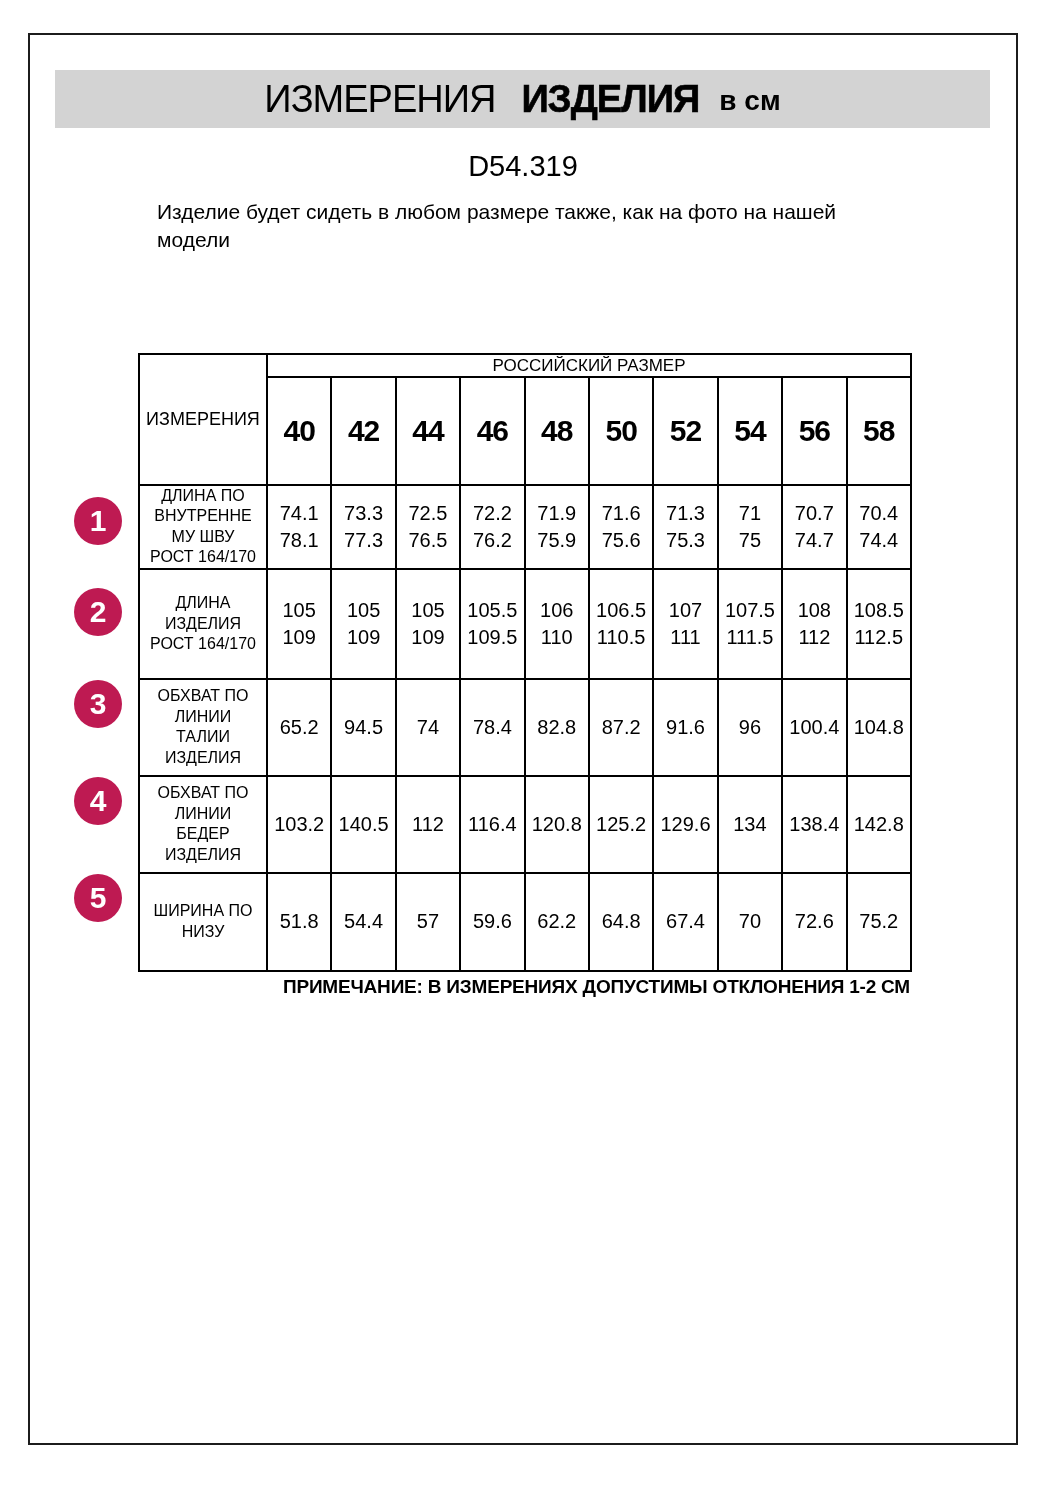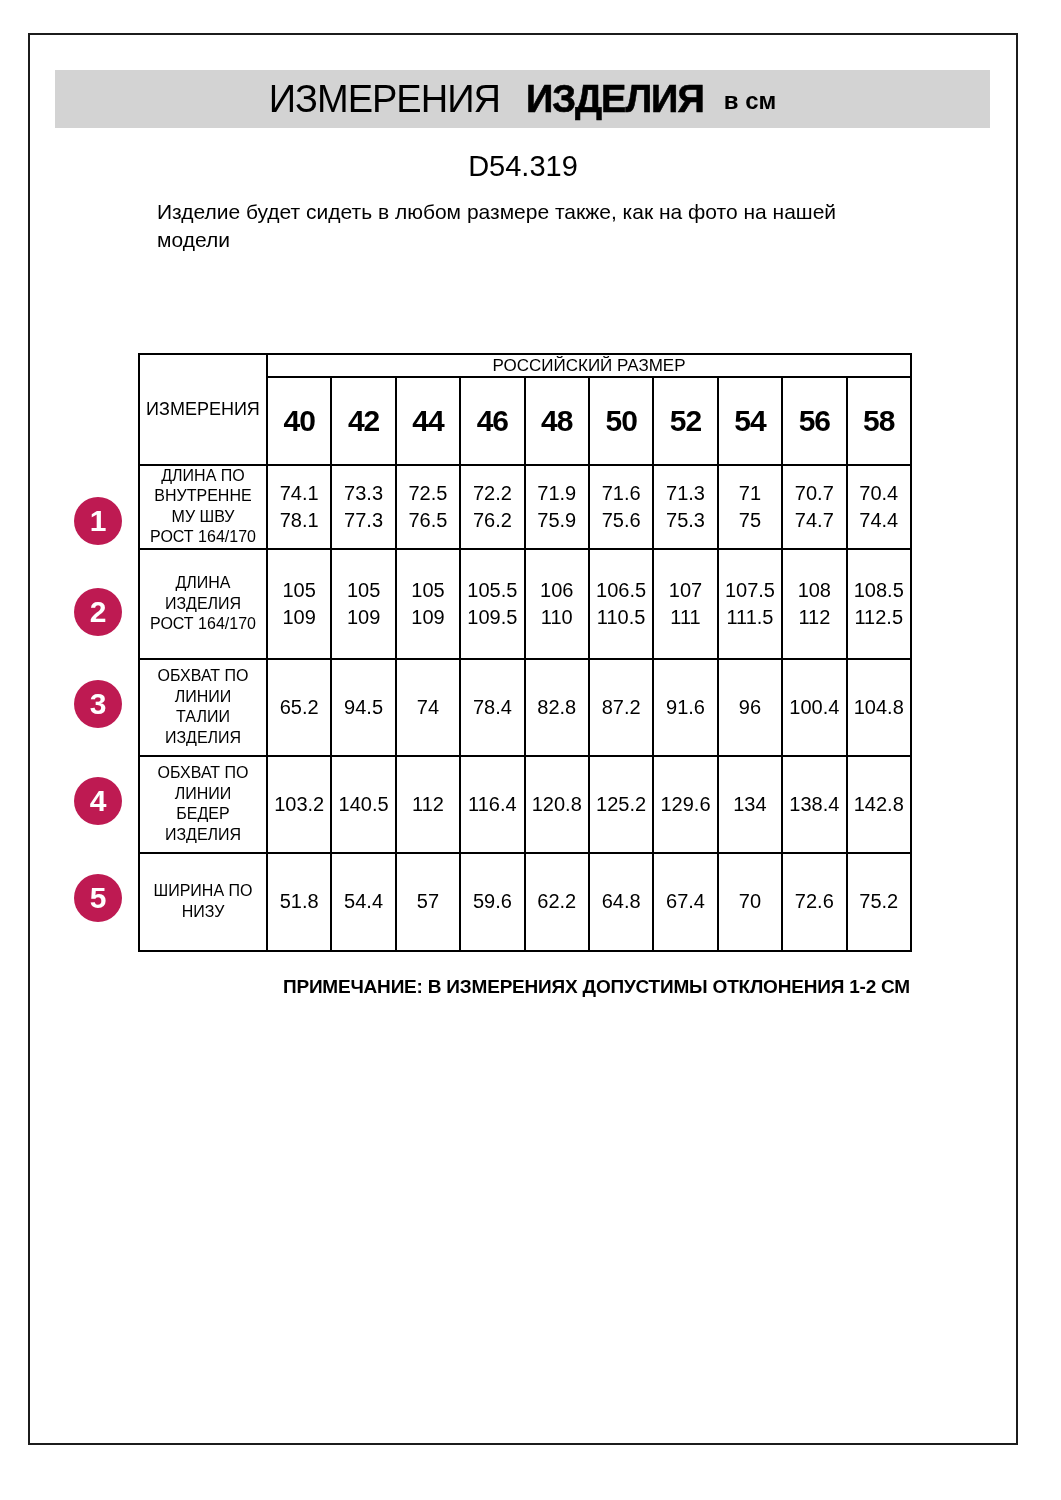--- a/index.html
+++ b/index.html
@@ -26,21 +26,21 @@
   }
   .title-word1 {
     font-size:38px; font-weight:normal; letter-spacing:-1px;
   }
   .title-word2 {
     font-size:38px; font-weight:bold; letter-spacing:-1px;
     margin-left:26px;
     -webkit-text-stroke:0.6px #000;
   }
   .title-unit {
-    font-size:24px; font-weight:bold; letter-spacing:0;
+    font-size:28px; font-weight:bold; letter-spacing:0;
     margin-left:20px; padding-top:4px;
   }
   
   .article-code {
     position:absolute; top:150px; left:28px; width:990px;
     text-align:center; font-size:29px;
   }
   .subtitle {
     position:absolute; top:198px; left:157px; width:730px;
     text-align:left; font-size:21px; line-height:1.35;
@@ -51,21 +51,21 @@
     width:772px;
     border-collapse:collapse; table-layout:fixed;
     background:#fff;
   }
   #size-table th, #size-table td {
     border:2px solid #000;
     text-align:center; vertical-align:middle;
     padding:0;
   }
   #size-table thead tr.group-row { height:23px; }
-  #size-table thead tr.sizes-row { height:88px; }
+  #size-table thead tr.sizes-row { height:108px; }
   .corner-cell { font-size:18px; font-weight:normal; }
   .group-header { font-size:17px; font-weight:normal; border-bottom-width:1px !important;margin-top:27px; }
   .size-cell { font-size:30px; font-weight:bold; letter-spacing:-1px; }
   #size-table tbody tr:nth-child(1){ height:74px; }
   #size-table tbody tr:nth-child(2){ height:110px; }
   #size-table tbody tr:nth-child(3){ height:97px; }
   #size-table tbody tr:nth-child(4){ height:97px; }
   #size-table tbody tr:nth-child(5){ height:98px; }
   .row-label {
     font-size:16px; font-weight:normal; line-height:1.28;

